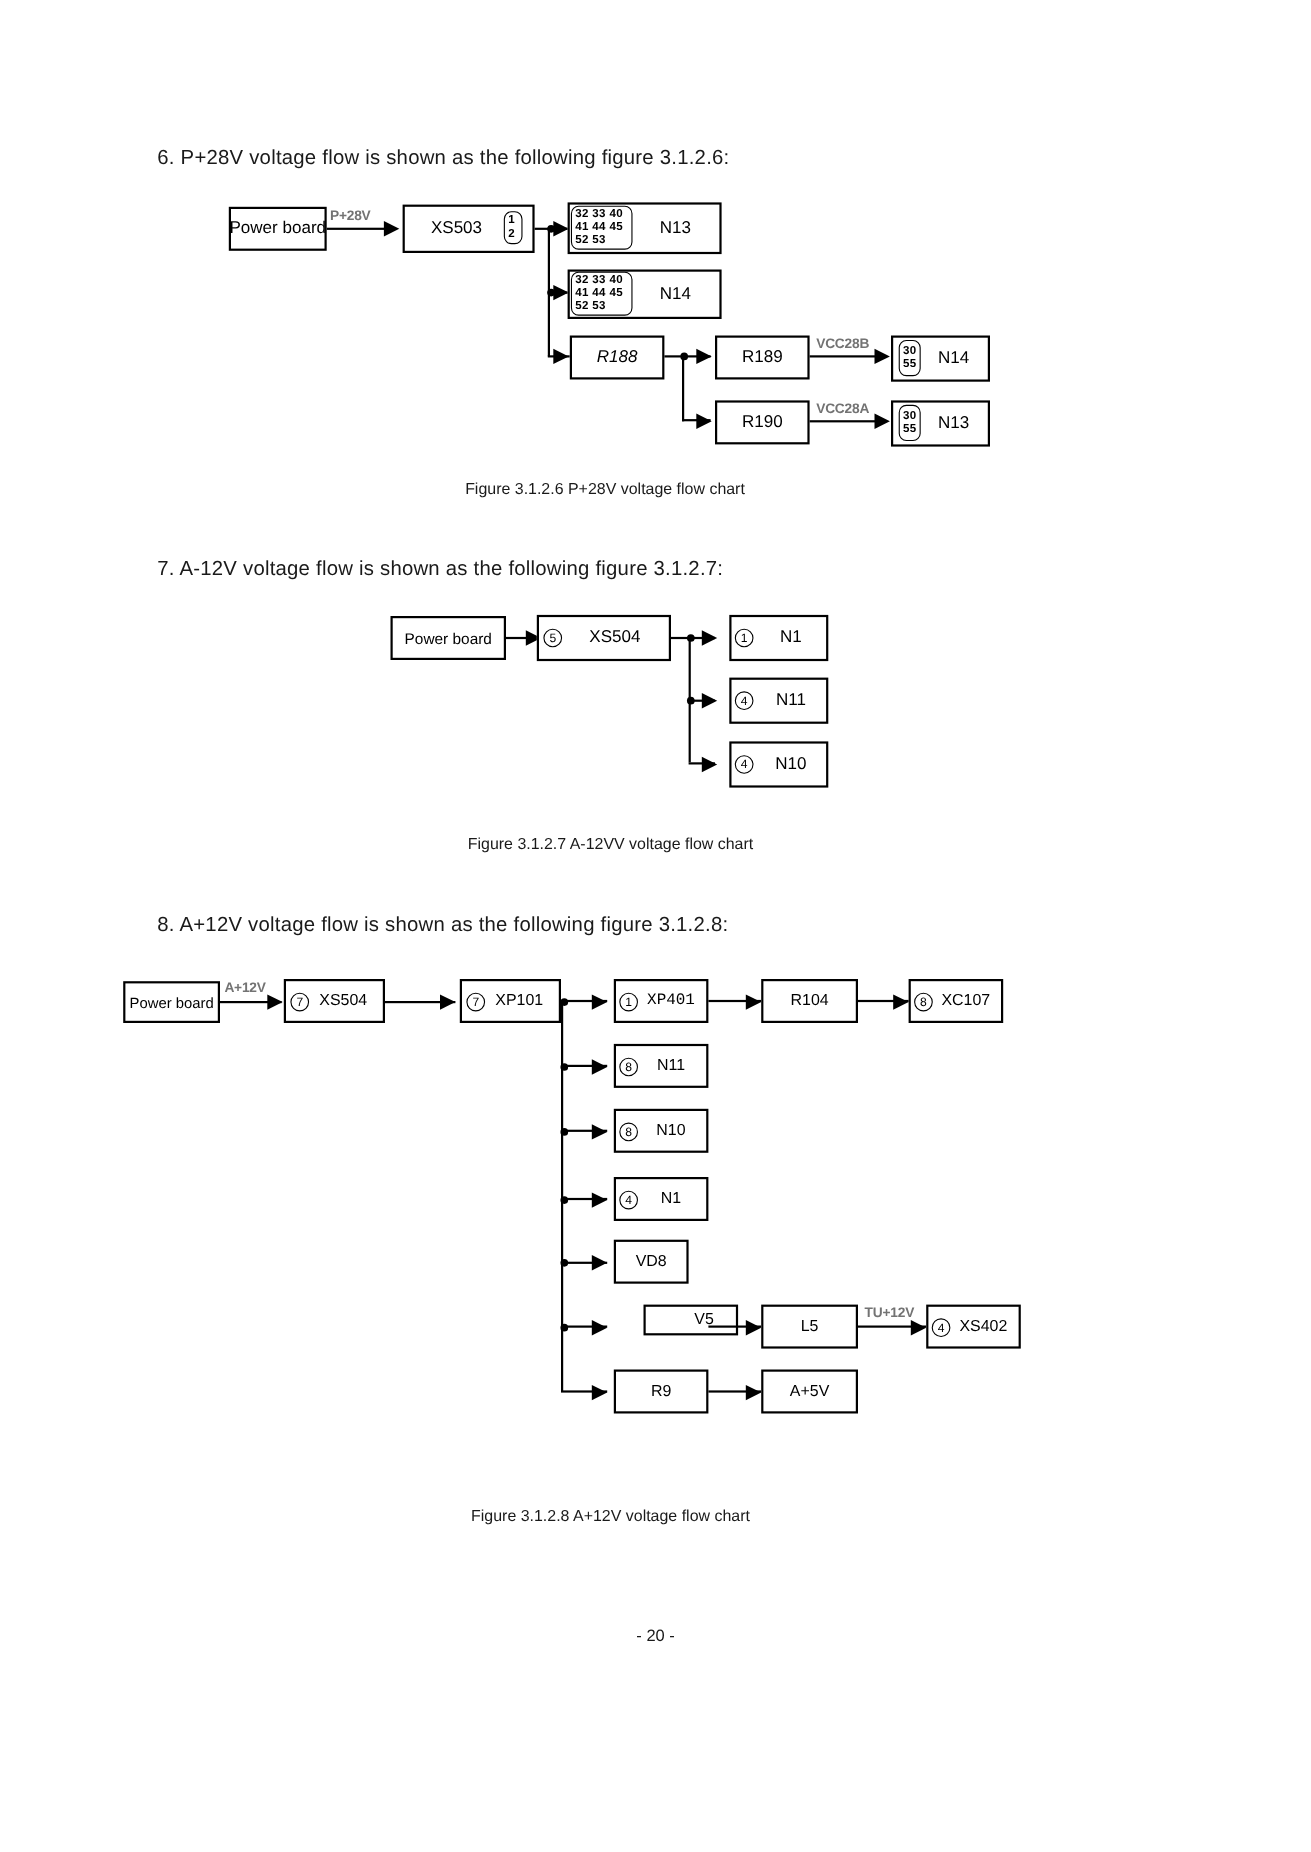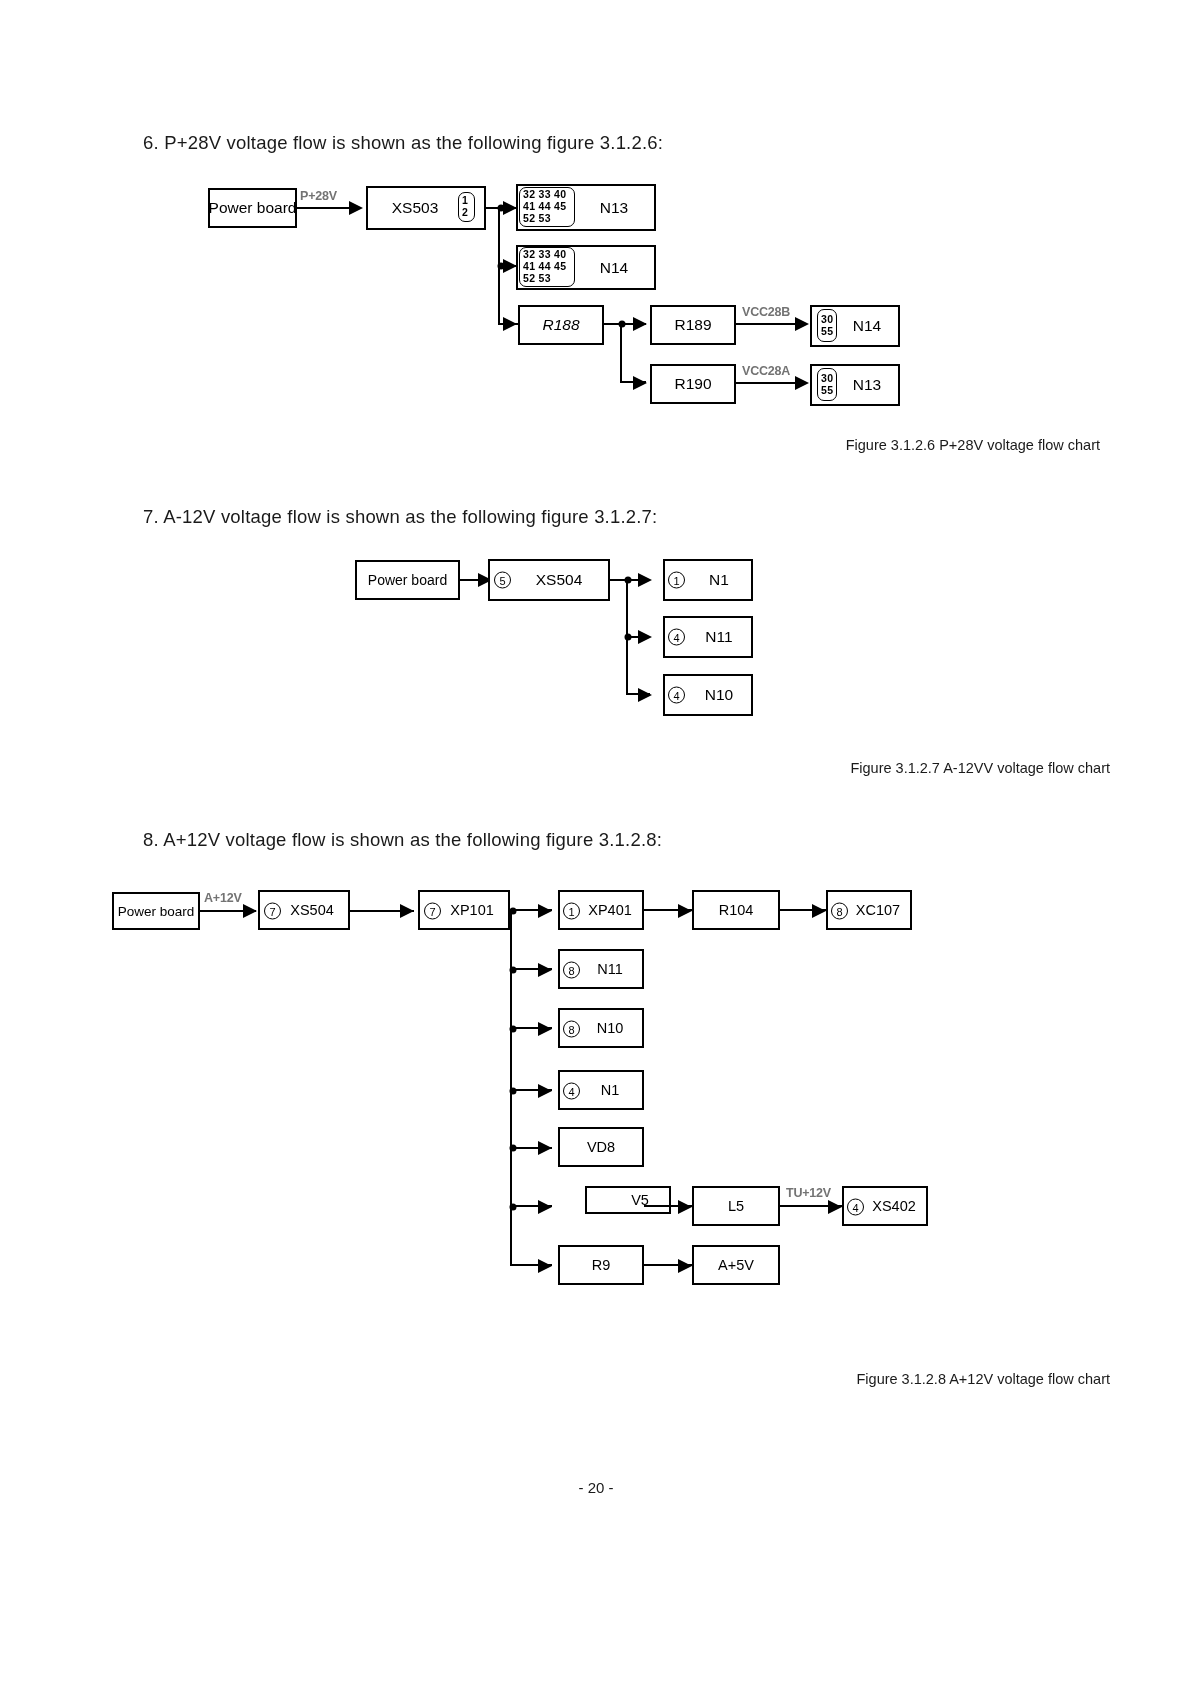--- a/index.html
+++ b/index.html
@@ -19,21 +19,21 @@
     font-size:18.5px;
     letter-spacing:.2px;
     white-space:nowrap;
     color:#1a1a1a;
   }
   .caption{
     position:absolute;
     font-size:14.5px;
     white-space:nowrap;
     color:#1a1a1a;
-    text-align:right;
+    text-align:center;
   }
   .pagenum{
     position:absolute;
     font-size:15px;
     width:100%;
     text-align:center;
     color:#1a1a1a;
   }
 
   
@@ -286,21 +286,21 @@
       <span class="label" style="margin-left:16px;font-size:14.5px;">XP101</span>
     </div>
     <div class="pincircle" style="left:424px;top:911px;">7</div>
 
     <div class="h-line" style="left:510px;top:909px;width:42px;"></div>
     <div class="v-line" style="left:510px;top:909px;height:356px;"></div>
     <div class="dot" style="left:513px;top:911px;"></div>
     <div class="arrow" style="left:538px;top:911px;"></div>
 
     <div class="box" style="left:558px;top:890px;width:86px;height:40px;">
-      <span class="label" style="margin-left:18px;font-size:14.5px;">XP401</span>
+      <span class="label" style="margin-left:18px;font-size:14.5px;font-family:Liberation Mono, monospace;">XP401</span>
     </div>
     <div class="pincircle" style="left:563px;top:911px;">1</div>
 
     <div class="h-line" style="left:644px;top:909px;width:48px;"></div>
     <div class="arrow" style="left:678px;top:911px;"></div>
     <div class="box" style="left:692px;top:890px;width:88px;height:40px;">
       <span class="label" style="font-size:14.5px;">R104</span>
     </div>
 
     <div class="h-line" style="left:780px;top:909px;width:48px;"></div>
@@ -330,21 +330,21 @@
     <div class="h-line" style="left:510px;top:1089px;width:42px;"></div>
     <div class="arrow" style="left:538px;top:1091px;"></div>
     <div class="box" style="left:558px;top:1070px;width:86px;height:40px;">
       <span class="label" style="margin-left:18px;font-size:14.5px;">N1</span>
     </div>
     <div class="pincircle" style="left:563px;top:1091px;">4</div>
 
     <div class="dot" style="left:513px;top:1148px;"></div>
     <div class="h-line thin" style="left:510px;top:1147px;width:42px;"></div>
     <div class="arrow" style="left:538px;top:1148px;"></div>
-    <div class="box" style="left:558px;top:1127px;width:86px;height:40px;">
+    <div class="box" style="left:558px;top:1127px;width:68px;height:40px;">
       <span class="label" style="font-size:14.5px;">VD8</span>
     </div>
 
     <div class="dot" style="left:513px;top:1207px;"></div>
     <div class="h-line" style="left:510px;top:1205px;width:42px;"></div>
     <div class="arrow" style="left:538px;top:1207px;"></div>
     <div class="box" style="left:585px;top:1186px;width:86px;height:28px;padding-left:24px;">
       <span class="label" style="font-size:14.5px;">V5</span>
     </div>
 

